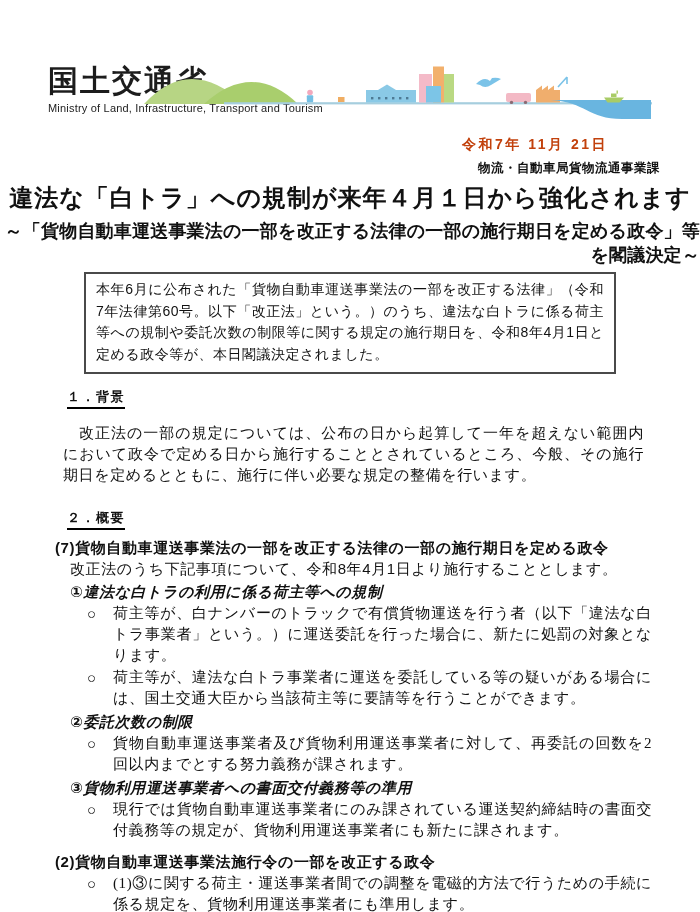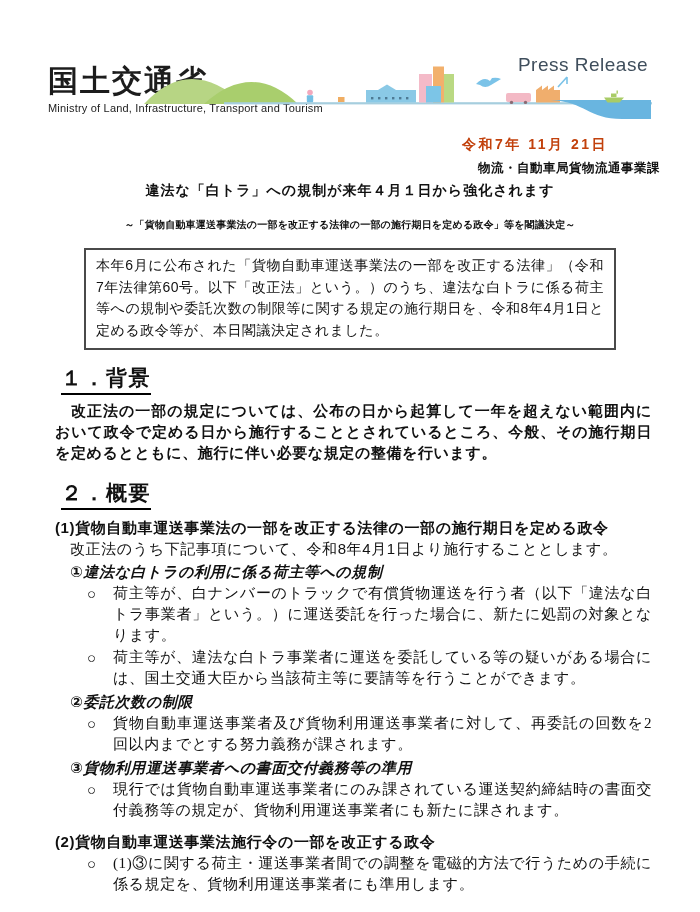--- a/index.html
+++ b/index.html
@@ -15,37 +15,37 @@
   .illus{position:absolute;left:138px;top:50px;}
   .press-release{
     position:absolute;right:52px;top:54px;font-size:19px;color:#3f4e5c;
     letter-spacing:0.5px;font-weight:400;
   }
   .dateblock{position:absolute;right:40px;top:136px;width:250px;text-align:center;}
   .date-line{font-size:14px;font-weight:600;letter-spacing:2.5px;color:#c2410c;}
   .dept-line{font-size:12.5px;font-weight:600;letter-spacing:0.5px;margin-top:6px;color:#111;text-align:right;}
   
   .titles{text-align:center;margin-top:2px;}
-  .title-main{font-size:14px;font-weight:700;letter-spacing:1px;margin:0;}
-  .title-sub{font-size:10px;font-weight:700;letter-spacing:0.2px;margin-top:18px;}
+  .title-main{font-size:24px;font-weight:700;letter-spacing:1px;margin:0;}
+  .title-sub{font-size:18px;font-weight:700;letter-spacing:0.2px;margin-top:5px;text-align:right;}
   
   .summary-box{
-    width:508px;margin:16px auto 0;border:2px solid #4a4a4a;padding:5px 10px 7px;
+    width:508px;margin:5px auto 0;border:2px solid #4a4a4a;padding:5px 10px 7px;
   }
   .summary-box p{
     margin:0;font-size:14px;line-height:21.5px;letter-spacing:0.5px;
     text-align:justify;font-weight:500;
   }
   
   .content{margin:6px 48px 0 55px;font-size:15px;letter-spacing:0.6px;}
   .sec-head{
-    display:inline-block;font-size:21px;font-weight:700;letter-spacing:1.5px;
-    border-bottom:2px solid #000;padding-bottom:1px;margin:8px 6px 5px;
+    display:inline-block;font-size:13px;font-weight:700;letter-spacing:1.5px;
+    border-bottom:2px solid #000;padding-bottom:1px;margin:8px 12px 5px;
   }
-  .para{margin:0;line-height:21px;text-align:justify;font-weight:700;}
+  .para{margin:8px;line-height:21px;text-align:justify;font-weight:400;}
   .bold-head{font-weight:700;line-height:20px;margin-top:3px;}
   .indent1{margin-left:15px;font-style:italic;}
   .intro{line-height:21px;margin-left:15px;font-weight:500;}
   .bullet{display:flex;margin-left:32px;line-height:21px;margin-top:1px;}
   .bullet .mark{flex:0 0 auto;width:26px;font-weight:500;}
   .bullet .btxt{flex:1 1 auto;text-align:justify;font-weight:500;font-family:Liberation Serif, serif;}
   .gap8{height:8px;}
   .gap12{height:12px;}
 </style>
 </head>
@@ -98,21 +98,20 @@
         <path d="M420,37 L429,27 M429,27 L429,34" stroke="#7bc3e8" stroke-width="1.6" fill="none"></path>
       </g>
       <path d="M413,50 C448,52 450,69 484,69 L513,69 L513,50 Z" fill="#69b5e0"></path>
       <g>
         <polygon points="466,47.5 486,47.5 481.5,52.5 469.5,52.5" fill="#a9cc66"></polygon>
         <rect x="473" y="43.5" width="5.5" height="3.6" fill="#a9cc66"></rect>
         <rect x="478.5" y="40.5" width="1.4" height="3.2" fill="#a9cc66"></rect>
       </g>
     </svg>
 
-    <div class="press-release">Press Release</div>
 
     <div class="dateblock">
       <div class="date-line">令和7年 11月 21日</div>
       <div class="dept-line">物流・自動車局貨物流通事業課</div>
     </div>
   </div>
 
   <div class="titles">
     <h1 class="title-main">違法な「白トラ」への規制が来年４月１日から強化されます</h1>
     <div class="title-sub">～「貨物自動車運送事業法の一部を改正する法律の一部の施行期日を定める政令」等を閣議決定～</div>
@@ -123,21 +122,21 @@
   </div>
 
   <div class="content">
 
     <div><span class="sec-head">１．背景</span></div>
     <p class="para">　改正法の一部の規定については、公布の日から起算して一年を超えない範囲内において政令で定める日から施行することとされているところ、今般、その施行期日を定めるとともに、施行に伴い必要な規定の整備を行います。</p>
 
     <div class="gap8"></div>
     <div><span class="sec-head">２．概要</span></div>
 
-    <div class="bold-head">(1)貨物自動車運送事業法の一部を改正する法律の一部の施行期日を定める政令</div>
+    <div class="bold-head">(7)貨物自動車運送事業法の一部を改正する法律の一部の施行期日を定める政令</div>
     <div class="intro">改正法のうち下記事項について、令和8年4月1日より施行することとします。</div>
 
     <div class="bold-head indent1">①違法な白トラの利用に係る荷主等への規制</div>
     <div class="bullet">
       <span class="mark">○</span>
       <span class="btxt">荷主等が、白ナンバーのトラックで有償貨物運送を行う者（以下「違法な白トラ事業者」という。）に運送委託を行った場合に、新たに処罰の対象となります。</span>
     </div>
     <div class="bullet">
       <span class="mark">○</span>
       <span class="btxt">荷主等が、違法な白トラ事業者に運送を委託している等の疑いがある場合には、国土交通大臣から当該荷主等に要請等を行うことができます。</span>

